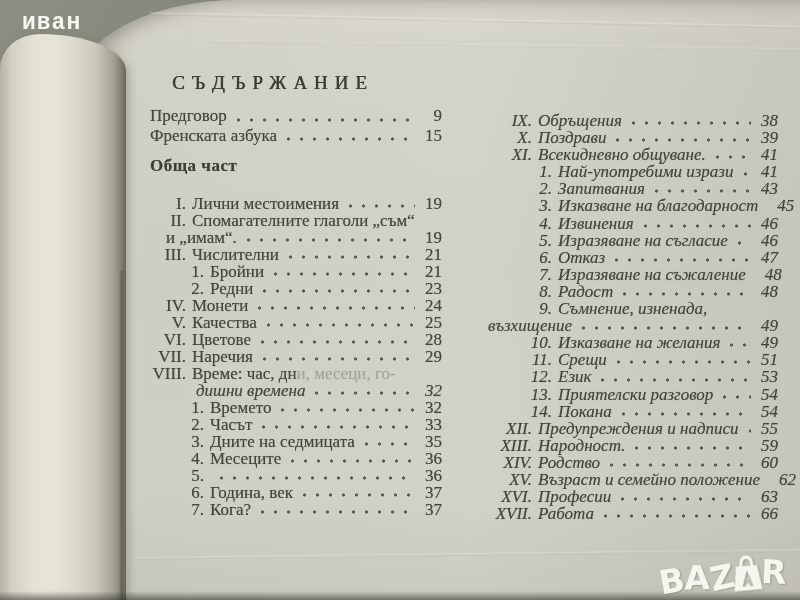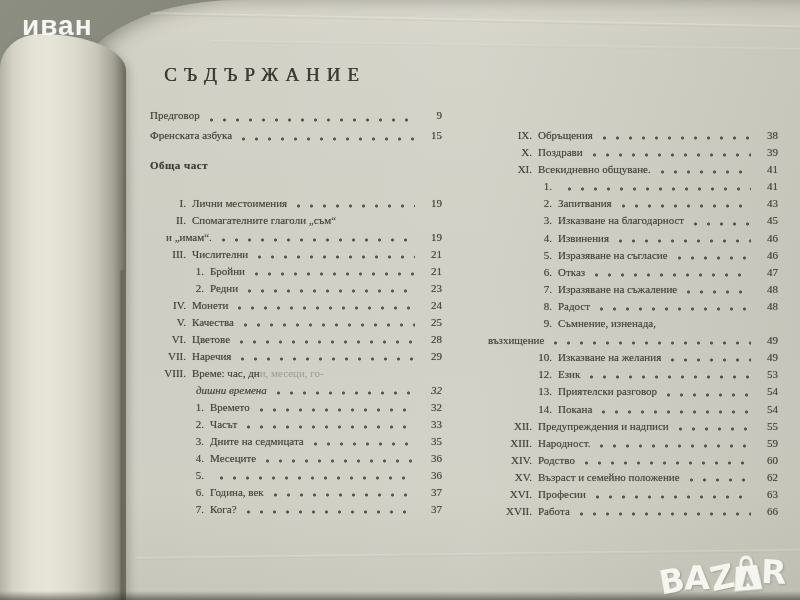--- a/index.html
+++ b/index.html
@@ -30,49 +30,49 @@
   .crease.c1{left:150px;top:19px;width:650px;transform:rotate(1.2deg);}
   .crease.c2{left:135px;top:553px;width:665px;transform:rotate(-.7deg);opacity:.35;}
   .crease.c3{left:210px;top:44px;width:590px;transform:rotate(.8deg);opacity:.22;}
 
   .bottom-shadow{position:absolute;left:0;right:0;bottom:0;height:9px;
     background:linear-gradient(to top,rgba(45,44,36,.55),rgba(45,44,36,0));}
 
   
   .toc{position:absolute;inset:0;color:#46453d;
     text-shadow:0 0 .7px rgba(70,69,58,.55);}
-  .title{position:absolute;left:156px;top:56px;margin:8px;font-size:19px;font-weight:normal;
+  .title{position:absolute;left:156px;top:56px;margin:16px;font-size:19px;font-weight:normal;
     letter-spacing:7px;color:#3d3c35;text-shadow:.5px 0 0 currentColor;}
 
-  .col{position:absolute;font-size:11px;}
+  .col{position:absolute;font-size:17px;}
   .col-left{left:150px;top:106px;width:292px;}
   .col-right{left:468px;top:112px;width:310px;}
   .front{line-height:19.5px;}
   .section-header{margin:11px 0 0 0;line-height:19px;font-weight:bold;letter-spacing:.5px;color:#3e3d36;}
   .entries{margin-top:20px;line-height:17px;}
-  .col-right .entries{margin-top:15px;line-height:17.1px;}
+  .col-right .entries{margin-top:0;line-height:17.1px;font-style:italic;}
 
   .row{display:flex;align-items:baseline;white-space:nowrap;}
   .num{flex:none;width:36px;text-align:right;padding-right:6px;}
   .l2 .num{width:54px;}
   .col-right .num{width:64px;}
   .col-right .l2 .num{width:84px;}
   .row.cont-a{padding-left:16px;}
   .row.cont-b{padding-left:46px;font-style:italic;}
   .row.cont-r{padding-left:20px;}
   .label{flex:none;}
   .label.faded{opacity:.32;}
   .leader{flex:1 1 0;min-width:0;height:10px;align-self:flex-end;margin:0 3px 2px 9px;
     background-image:radial-gradient(circle at 2.5px 6px,rgba(62,61,52,.8) 1.25px,rgba(62,61,52,0) 1.9px);
     background-size:13px 10px;background-repeat:repeat-x;background-position:left bottom;}
   .page-num{flex:none;min-width:24px;text-align:right;}
 
   
-  .wm-name{position:absolute;left:22px;top:10px;font-family:Liberation Sans, sans-serif;
-    font-weight:bold;font-size:28px;letter-spacing:1px;color:#fbfbf8;opacity:.96;}
+  .wm-name{position:absolute;left:22px;top:10px;font-family:Liberation Mono, monospace;
+    font-weight:bold;font-size:23px;letter-spacing:1px;color:#fbfbf8;opacity:.96;}
   .logo{position:absolute;right:14px;bottom:8px;display:flex;align-items:flex-end;
     transform:rotate(-5deg);font-family:"DejaVu Sans",sans-serif;font-weight:bold;
     font-size:33px;line-height:.9;color:#f8f8f3;opacity:.97;
     text-shadow:1px 1px 2px rgba(80,80,68,.35);}
   .logo .ltr{display:inline-block;}
   .logo .ltr:nth-child(1){transform:rotate(-5deg);}
   .logo .ltr:nth-child(2){transform:rotate(4deg) translateY(-1px);}
   .logo .ltr:nth-child(3){transform:rotate(-7deg) translateY(1px);}
   .logo .ltr:nth-child(5){transform:rotate(7deg);}
   .logo svg{display:inline-block;margin:0 -2px -3px -3px;
@@ -263,20 +263,21 @@
   </div>
           <div class="row l1">
     <span class="num">XI.</span>
     <span class="label">Всекидневно общуване.</span>
 
     <span class="leader"></span>
     <span class="page-num">41</span>
   </div>
           <div class="row l2">
     <span class="num">1.</span>
+    <span class="label">Най-употребими изрази</span>
 
     <span class="leader"></span>
     <span class="page-num">41</span>
   </div>
           <div class="row l2">
     <span class="num">2.</span>
     <span class="label">Запитвания</span>
 
     <span class="leader"></span>
     <span class="page-num">43</span>
@@ -334,20 +335,27 @@
 
     <span class="leader"></span>
     <span class="page-num">49</span>
   </div>
           <div class="row l2">
     <span class="num">10.</span>
     <span class="label">Изказване на желания</span>
 
     <span class="leader"></span>
     <span class="page-num">49</span>
+  </div>
+          <div class="row l2">
+    <span class="num">11.</span>
+    <span class="label">Срещи</span>
+
+    <span class="leader"></span>
+    <span class="page-num">51</span>
   </div>
           <div class="row l2">
     <span class="num">12.</span>
     <span class="label">Език</span>
 
     <span class="leader"></span>
     <span class="page-num">53</span>
   </div>
           <div class="row l2">
     <span class="num">13.</span>

